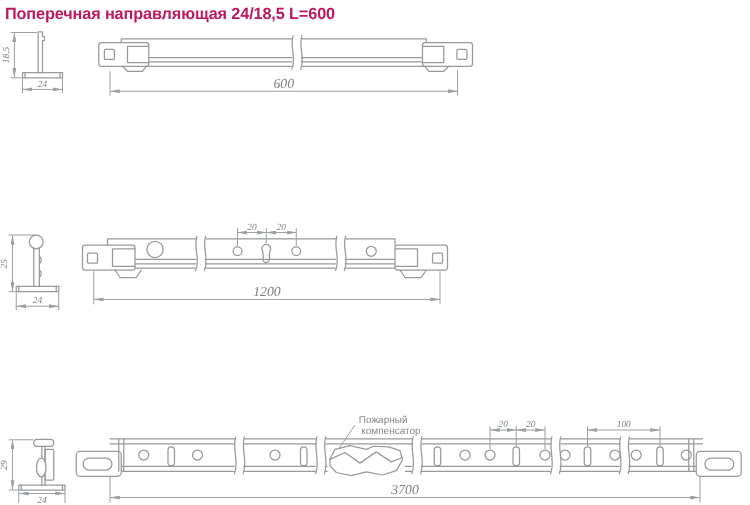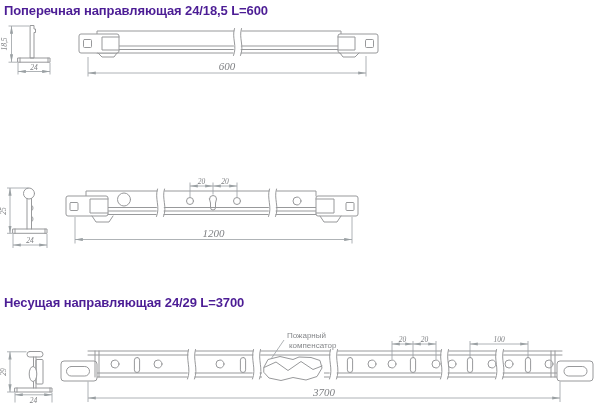--- a/index.html
+++ b/index.html
@@ -1,36 +1,35 @@
 <!DOCTYPE html>
 <html><head>
 <meta charset="utf-8">
 <style>
   html,body { margin:0; padding:0; background:#fff; }
   .page { position:relative; width:600px; height:404px; background:#ffffff;
           font-family:"Liberation Sans", sans-serif; overflow:hidden;
           outline:1px solid #e3e3e3; }
   .title { position:absolute; left:4px; font-weight:bold; font-size:13px;
-           color:#4c1d95; letter-spacing:-0.1px; white-space:nowrap; }
+           color:#be185d; letter-spacing:-0.1px; white-space:nowrap; }
   svg.draw { position:absolute; left:0; top:0; }
   .ln  { fill:none; stroke:#98999b; stroke-width:1; stroke-linejoin:round; stroke-linecap:round; }
   .wln { fill:#ffffff; stroke:#98999b; stroke-width:1; stroke-linejoin:round; }
   .wfill { fill:#ffffff; stroke:none; }
   .dim { fill:none; stroke:#9aa0a3; stroke-width:0.8; }
   text.dimtxt { fill:#7d7f82; font:italic 7.5px "Liberation Serif", serif; }
   text.lentxt { fill:#7d7f82; font:italic 11px "Liberation Serif", serif; }
   text.anntxt { fill:#85878a; font:8px "Liberation Sans", sans-serif; }
 </style>
 </head>
 <body>
 
 <div class="page">
 
   <div class="title" style="top:3px">Поперечная направляющая 24/18,5 L=600</div>
-  <div class="title" style="top:295px">Несущая направляющая 24/29 L=3700</div>
 
   <svg class="draw" width="600" height="404" viewBox="0 0 600 404">
     <defs>
       <marker id="arr" markerUnits="userSpaceOnUse" markerWidth="8" markerHeight="3.2" refX="7.8" refY="1.6" orient="auto-start-reverse">
         <path d="M0,0 L8,1.6 L0,3.2 Z" fill="#9aa0a3"></path>
       </marker>
     </defs>
 
     <g>
 

